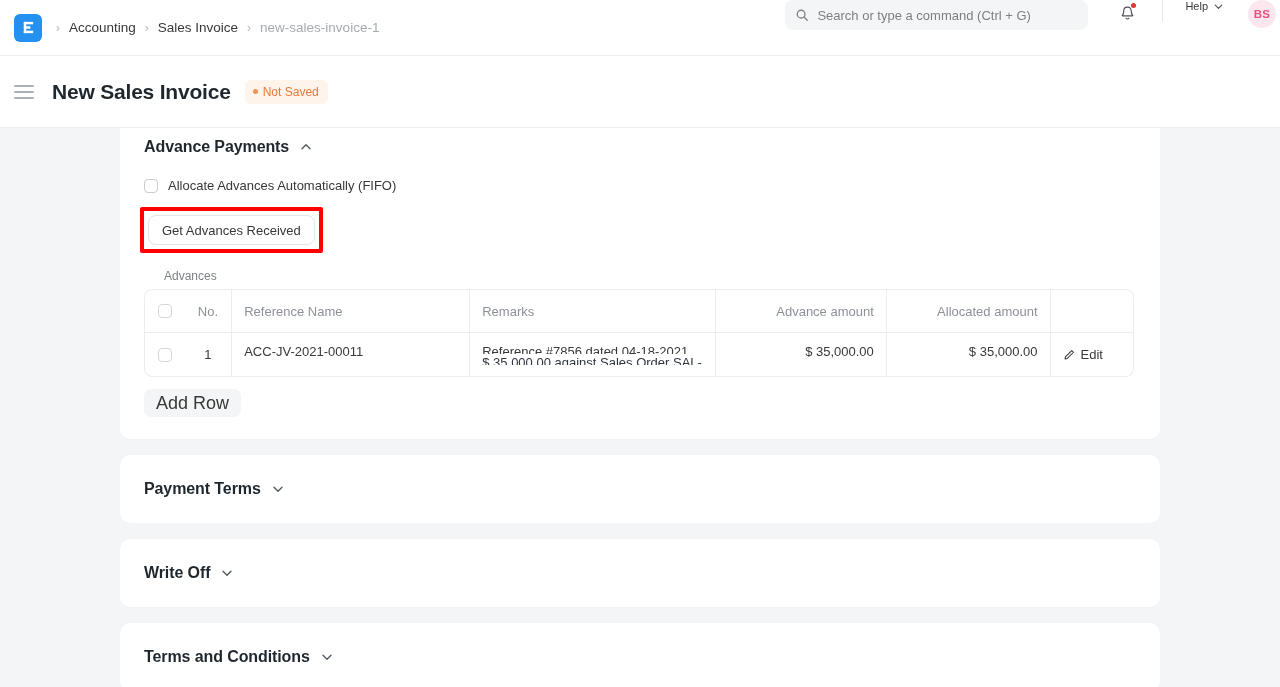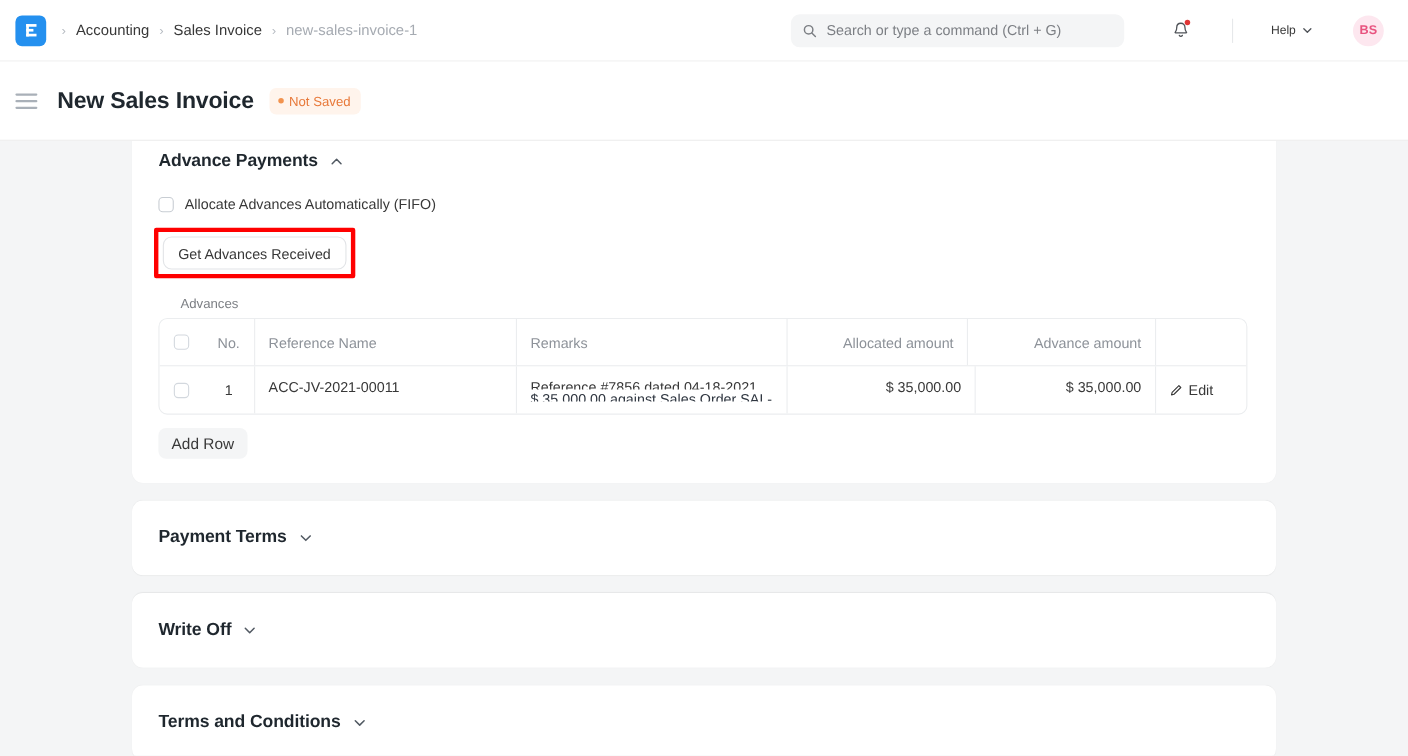--- a/index.html
+++ b/index.html
@@ -49,23 +49,23 @@
     text-decoration: none;
     white-space: nowrap;
   }
   .bc-current {
     color: #A6ABB2;
     white-space: nowrap;
   }
 
   .nav-right {
     position: absolute;
-    right: 22px; top: 0; bottom: 0;
-    display: flex; align-items: center;
-    gap: 16px;
+    right: 4px; top: 0; bottom: 0;
+    display: flex; align-items: flex-start;
+    gap: 4px;
   }
   .searchbox {
     width: 303px; height: 30px;
     background: #F4F5F6;
     border-radius: 8px;
     display: flex; align-items: center;
     padding: 0 10px;
     gap: 8px;
     border: none;
   }
@@ -339,21 +339,21 @@
   .rem-line.l2 { color: #2F3640; }
 
   .edit-link { display: inline-flex; align-items: center; gap: 6px; cursor: pointer; font-size: 13px; }
 
   .btn-addrow {
     margin-top: 12px;
     height: 28px;
     background: #F4F5F6;
     border: none;
     border-radius: 7px;
-    font-size: 14px;
+    font-size: 18px;
     color: #383838;
     font-family: "Liberation Sans", sans-serif;
     padding: 0 12px;
     cursor: pointer;
   }
 
   svg { display: block; }
 </style>
 </head>
 <body>
@@ -457,22 +457,22 @@
 
     <div class="grid">
 
       <div class="grid-row grid-head">
         <div class="gc c-check">
           <span class="cbox light"></span>
         </div>
         <div class="gc c-no">No.</div>
         <div class="gc c-ref">Reference Name</div>
         <div class="gc c-rem">Remarks</div>
+        <div class="gc c-adv">Advance amount</div>
         <div class="gc c-alloc">Allocated amount</div>
-        <div class="gc c-adv">Advance amount</div>
         <div class="gc c-edit"></div>
       </div>
 
       <div class="grid-row grid-body">
         <div class="gc c-check">
           <span class="cbox light"></span>
         </div>
         <div class="gc c-no">1</div>
         <div class="gc c-ref">ACC-JV-2021-00011</div>
         <div class="gc c-rem">

